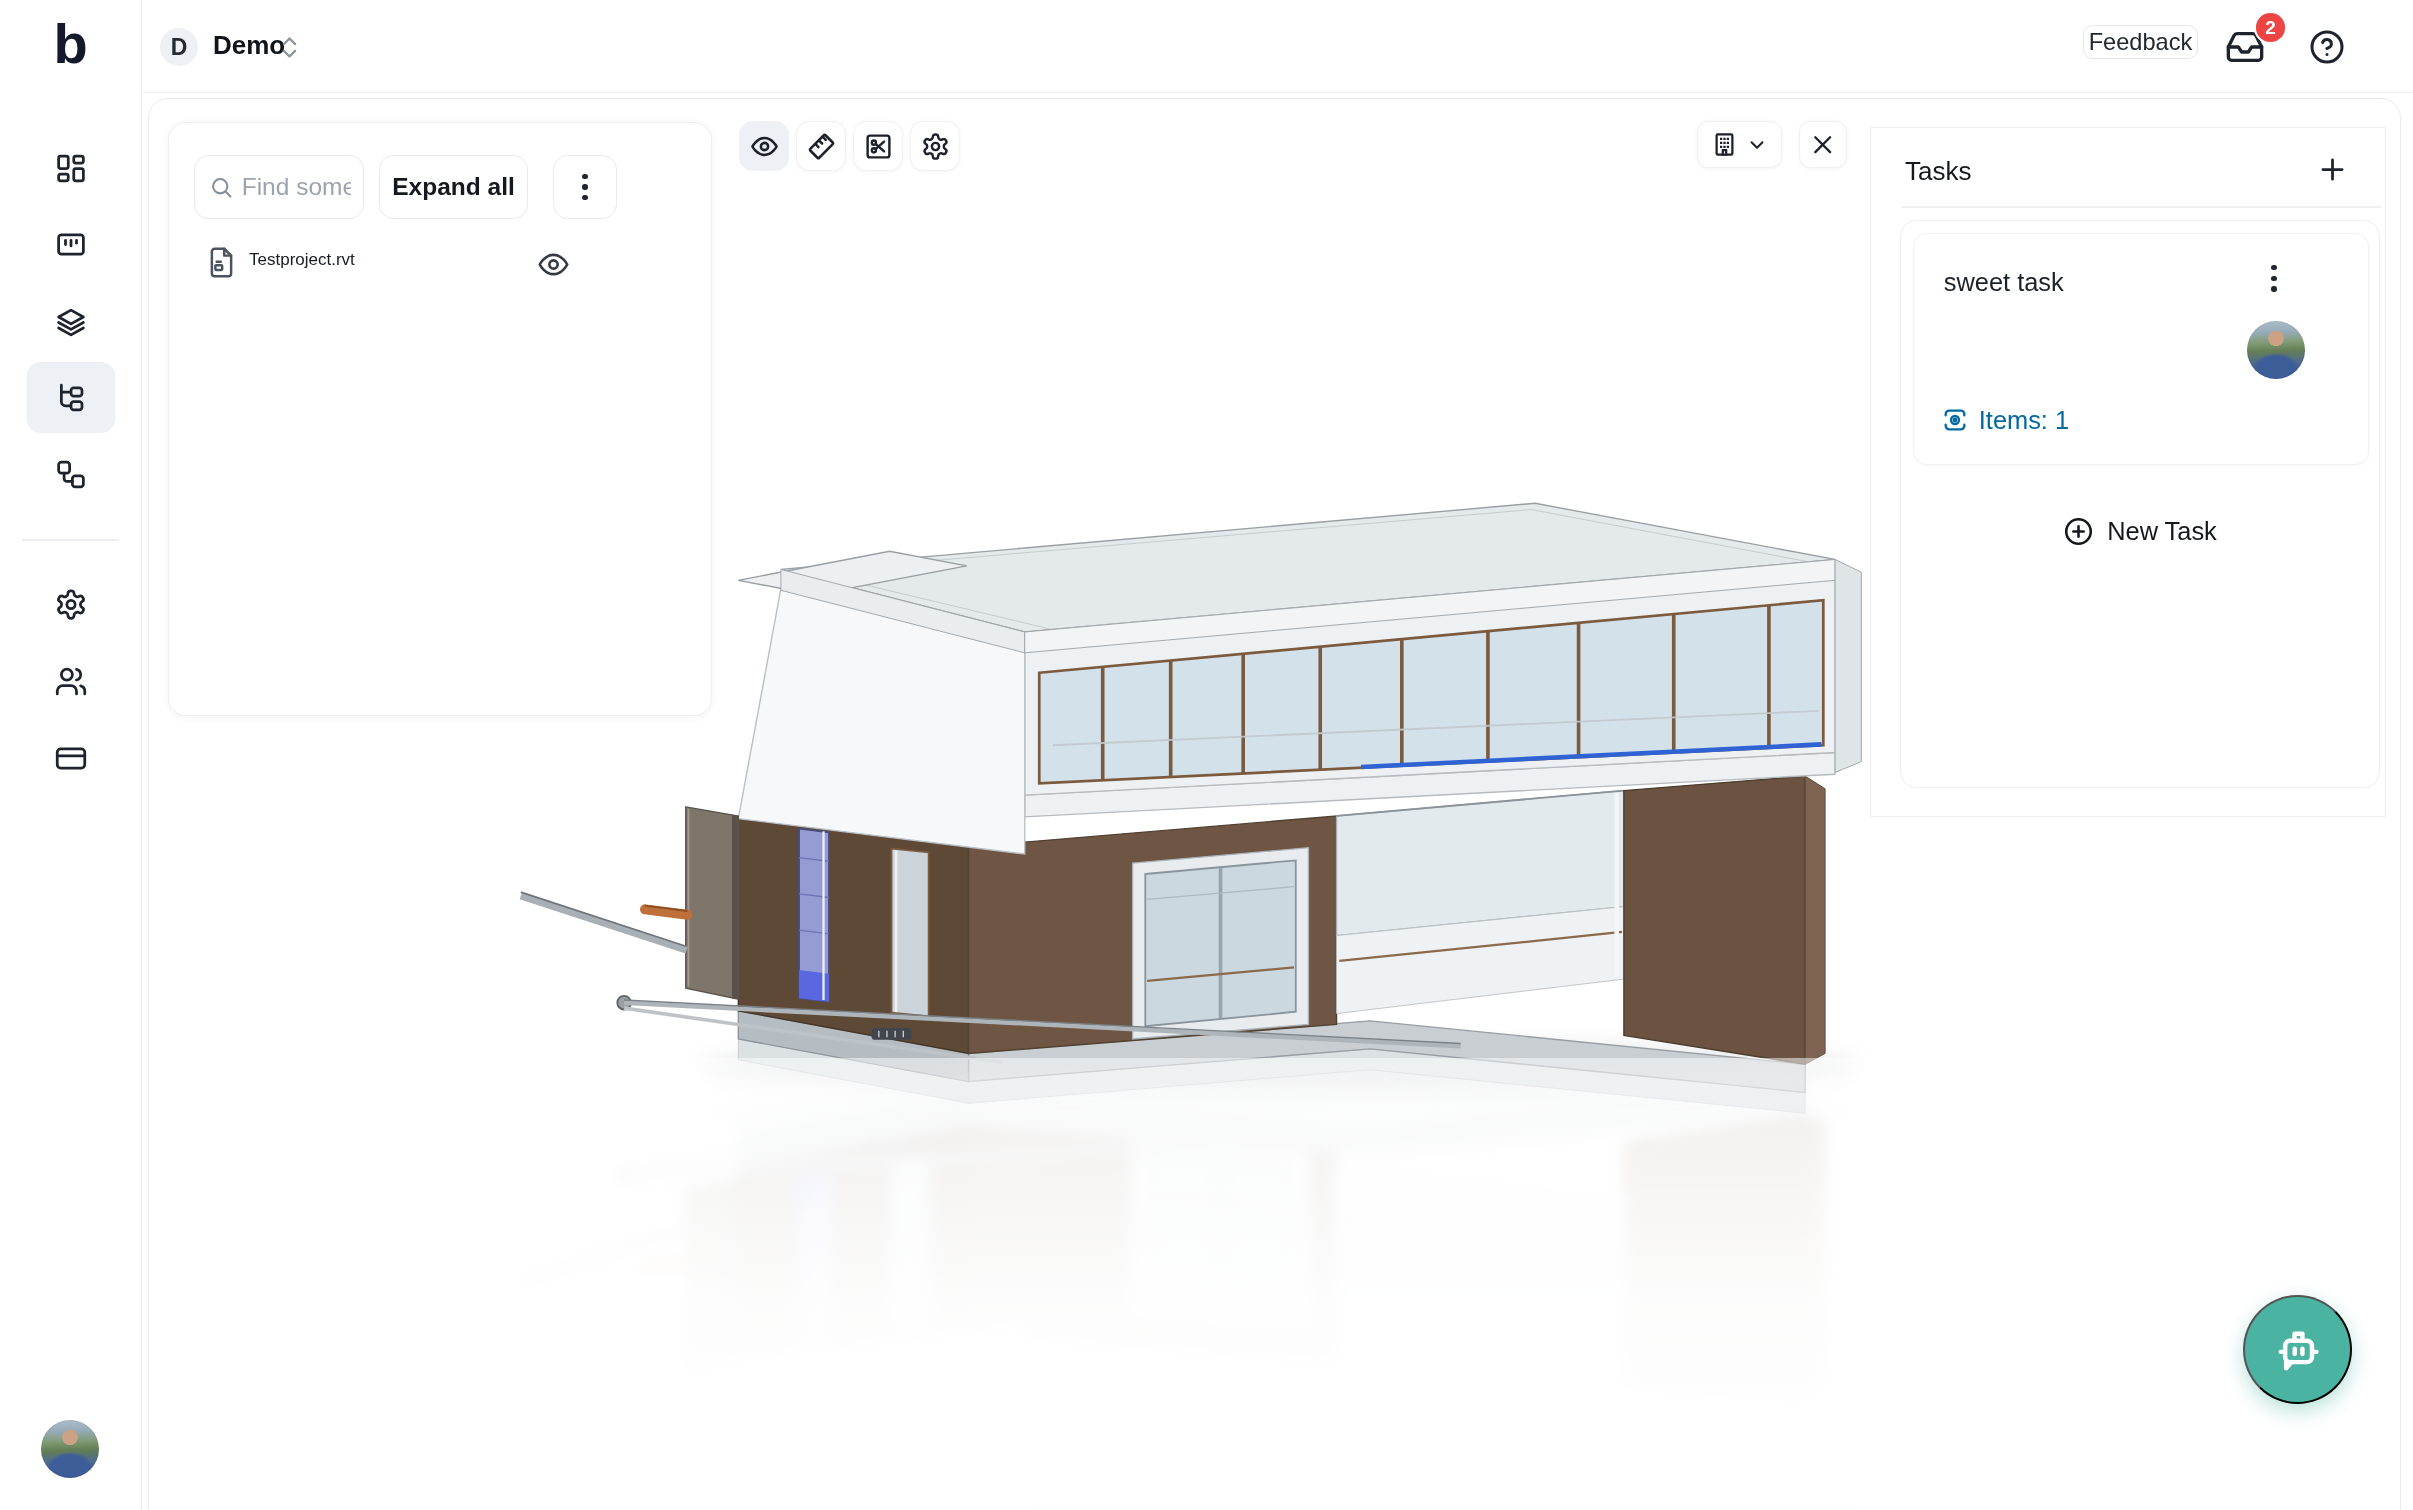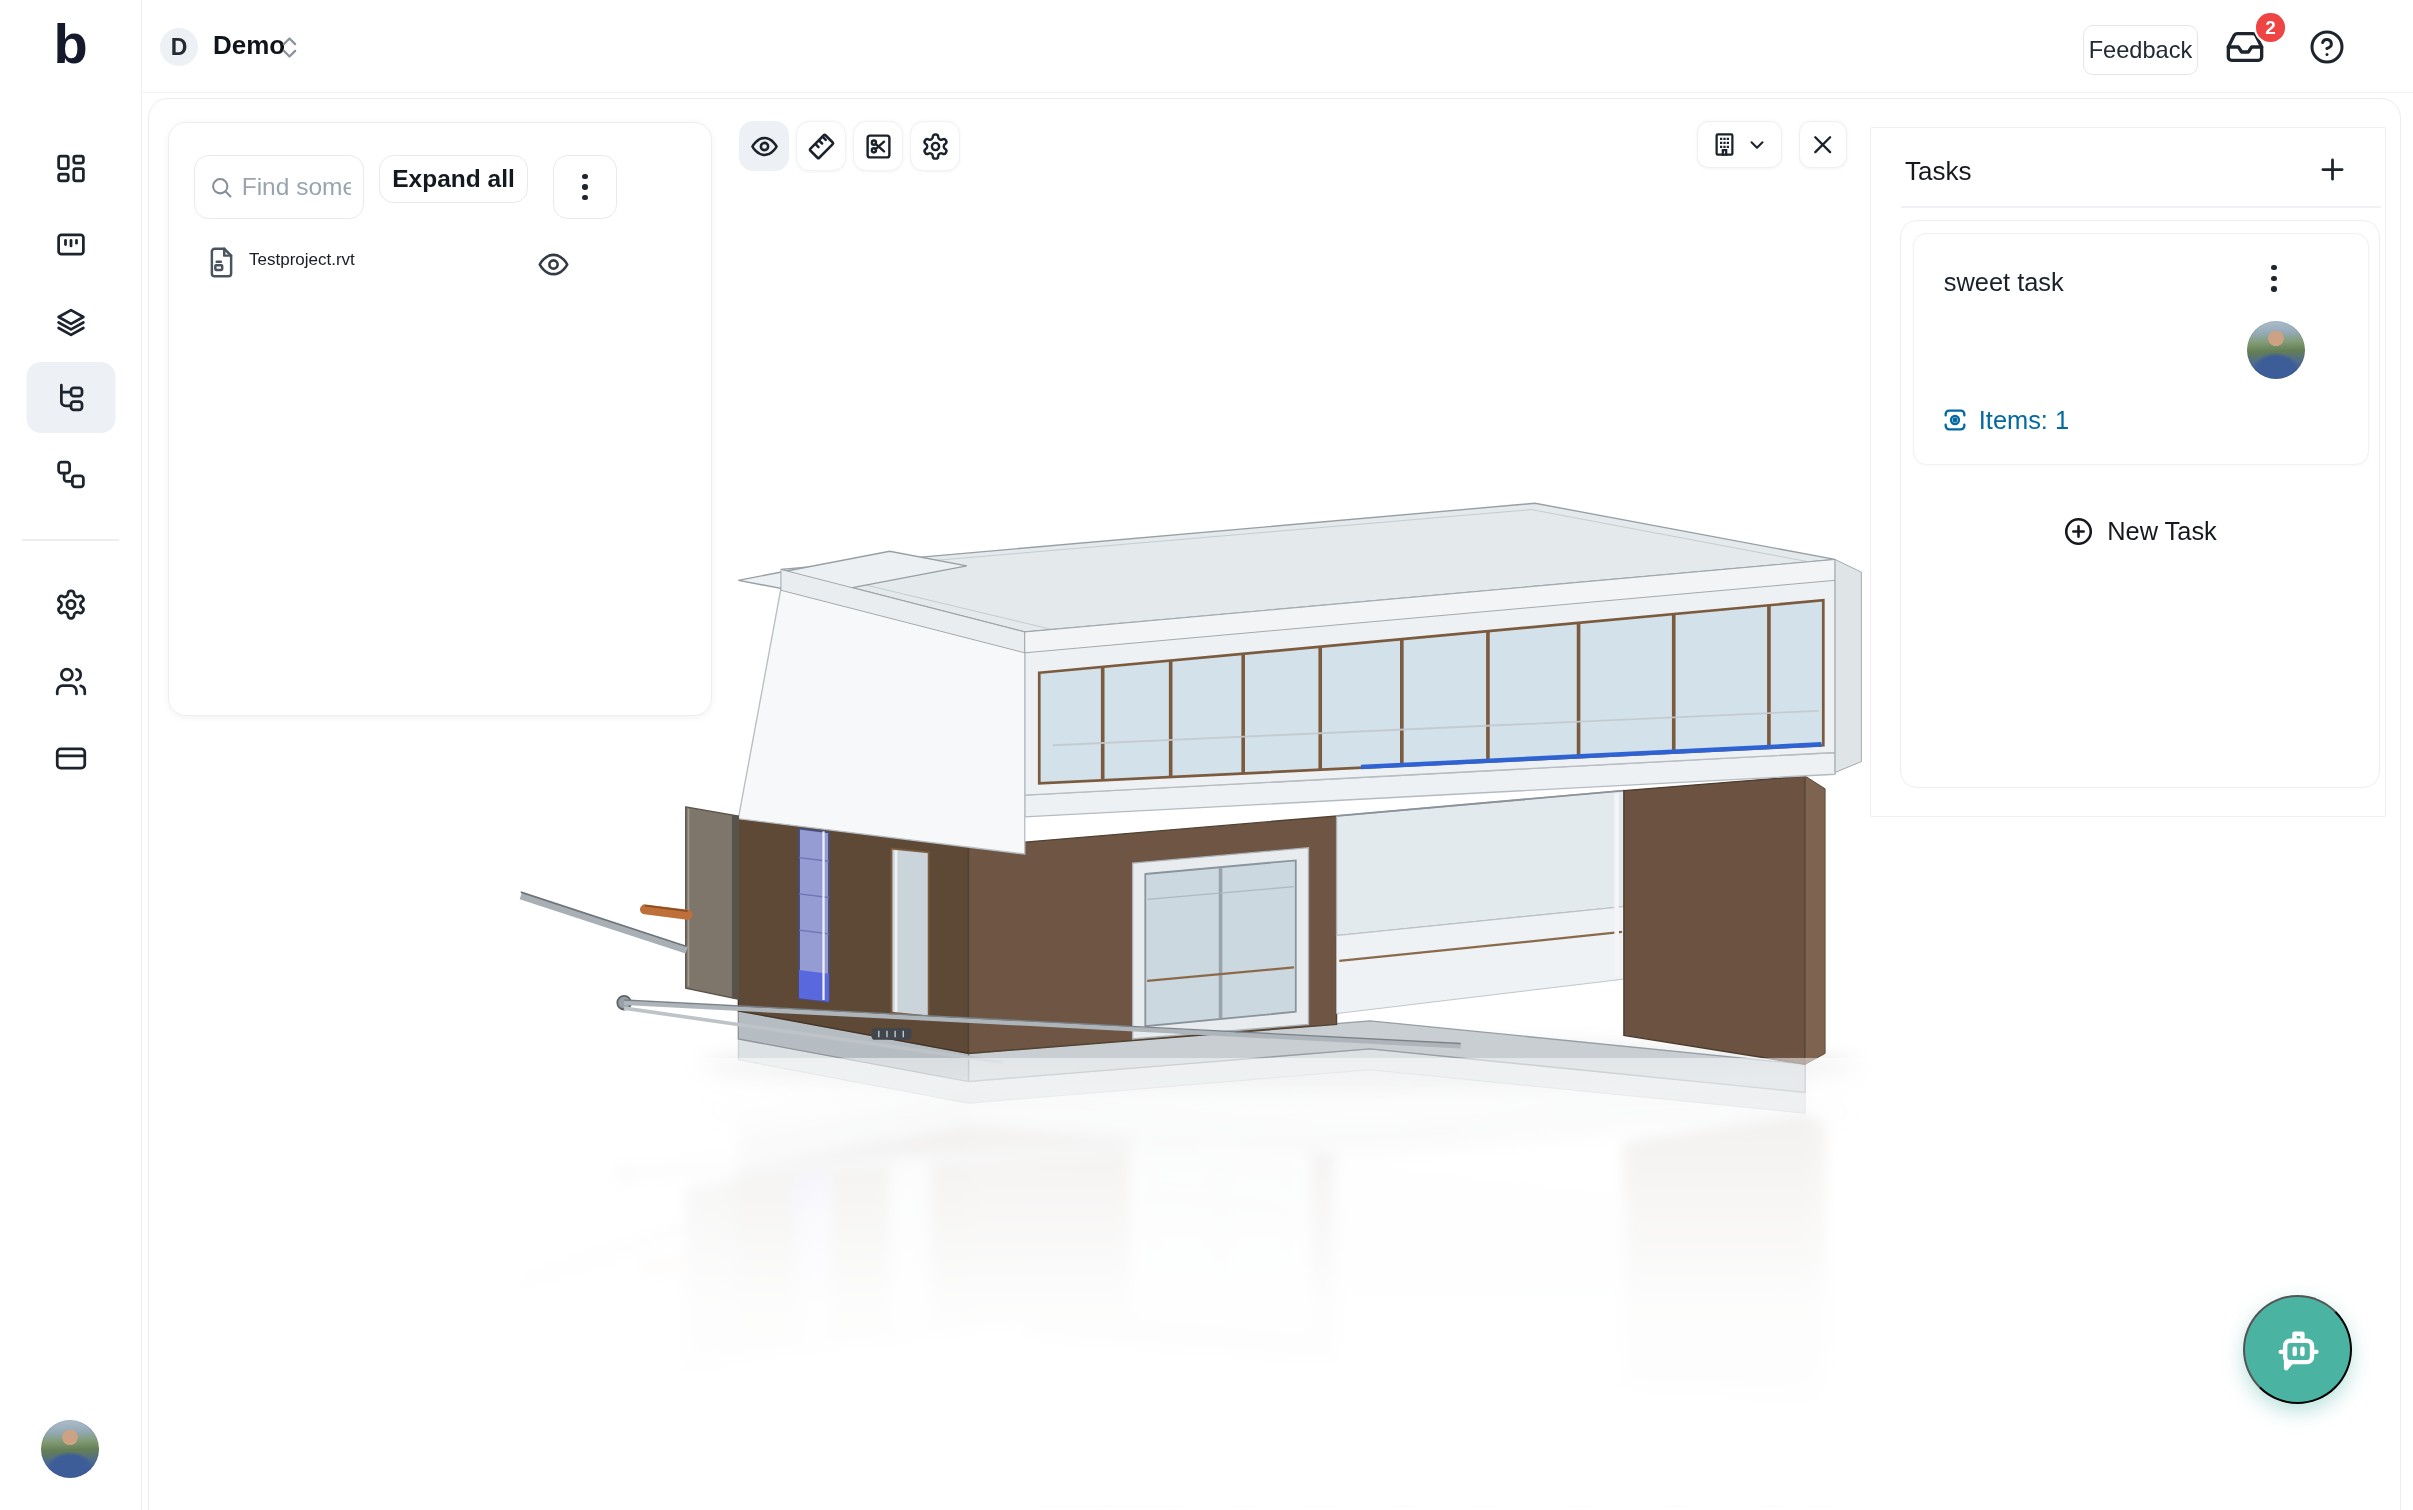--- a/index.html
+++ b/index.html
@@ -26,21 +26,21 @@
   .avatar-bottom { position:absolute; left:41px; top:1420px; width:58px; height:58px; }
 
   
   .header { position:absolute; left:142px; right:0; top:0; height:93px; background:#fff;
     border-bottom:1.8px solid #f0f1f4; z-index:5; }
   .proj-chip { position:absolute; left:18px; top:28px; width:38px; height:38px; border-radius:50%;
     background:#edf0f4; color:#252b33; font-size:23px; font-weight:600;
     display:flex; align-items:center; justify-content:center; }
   .proj-name { position:absolute; left:71px; top:30px; font-size:26px; font-weight:600; color:#10141b; }
   .proj-sort { position:absolute; left:134px; top:34px; color:#8b939d; }
-  .feedback-btn { position:absolute; left:1941px; top:25.4px; width:115px; height:50px;
+  .feedback-btn { position:absolute; left:1941px; top:25.4px; width:115px; height:34px;
     border:1.8px solid #e4e6ea; border-radius:10px; background:#fff;
     font-size:23.6px; font-weight:500; color:#232a33;
     display:flex; align-items:center; justify-content:center; }
   .inbox-wrap { position:absolute; left:2083px; top:27px; width:40px; height:40px; color:#1d242e; }
   .badge { position:absolute; left:2112px; top:11px; min-width:33px; height:33px; border-radius:16.3px;
     background:#ef4444; border:2.7px solid #fff; color:#fff; font-size:19px; font-weight:700;
     display:flex; align-items:center; justify-content:center; }
   .help-wrap { position:absolute; left:2167px; top:29px; width:36px; height:36px; color:#1d242e; }
 
   
@@ -51,21 +51,21 @@
   
   .tree-panel { position:absolute; left:168px; top:122px; width:544px; height:594px;
     background:#fff; border:1.8px solid #eceef0; border-radius:18px; z-index:3;
     box-shadow:0 1.8px 7.3px rgba(15,23,42,.05); }
   .search-box { position:absolute; left:25.4px; top:32px; width:170px; height:64px;
     border:1.8px solid #e7e9ec; border-radius:14.5px; background:#fff;
     display:flex; align-items:center; padding:0 11px 0 13.6px; gap:8.2px; overflow:hidden; color:#848f9a; }
   .search-box input { border:0; outline:0; width:109px; font-size:24.5px; color:#2a313b;
     font-family:inherit; background:transparent; }
   .search-box input::placeholder { color:#9aa4ae; }
-  .expand-btn { position:absolute; left:210px; top:32px; width:149px; height:48px;
+  .expand-btn { position:absolute; left:210px; top:32px; width:149px; height:64px;
     border:1.8px solid #e7e9ec; border-radius:14.5px; background:#fff;
     font-size:24.5px; font-weight:600; color:#14181f;
     display:flex; align-items:center; justify-content:center; }
   .kebab-btn { position:absolute; left:384px; top:32px; width:64px; height:64px;
     border:1.8px solid #e7e9ec; border-radius:14.5px; background:#fff;
     display:flex; align-items:center; justify-content:center; }
   .kebab { display:flex; flex-direction:column; gap:5.4px; }
   .kebab b { width:5.4px; height:5.4px; border-radius:50%; background:#20262e; }
   .file-row { position:absolute; left:0; top:116px; width:544px; height:51px; }
   .file-ic { position:absolute; left:36px; top:7.3px; color:#4b545e; }

